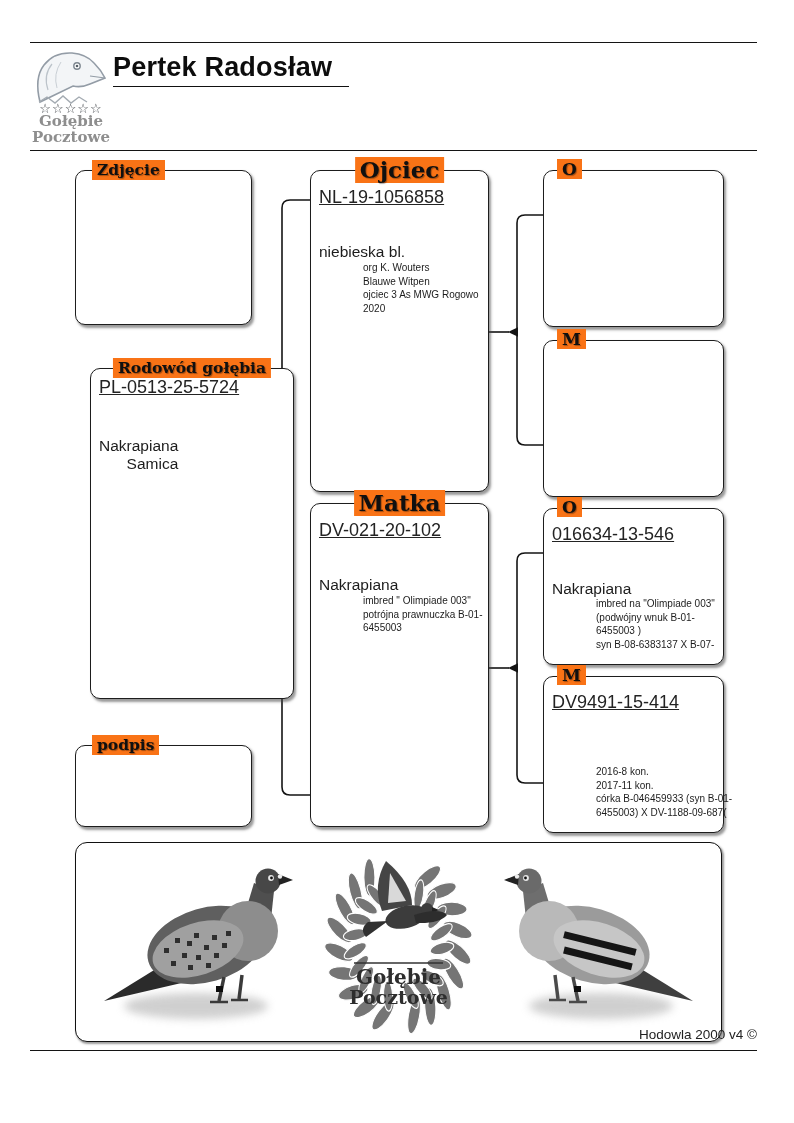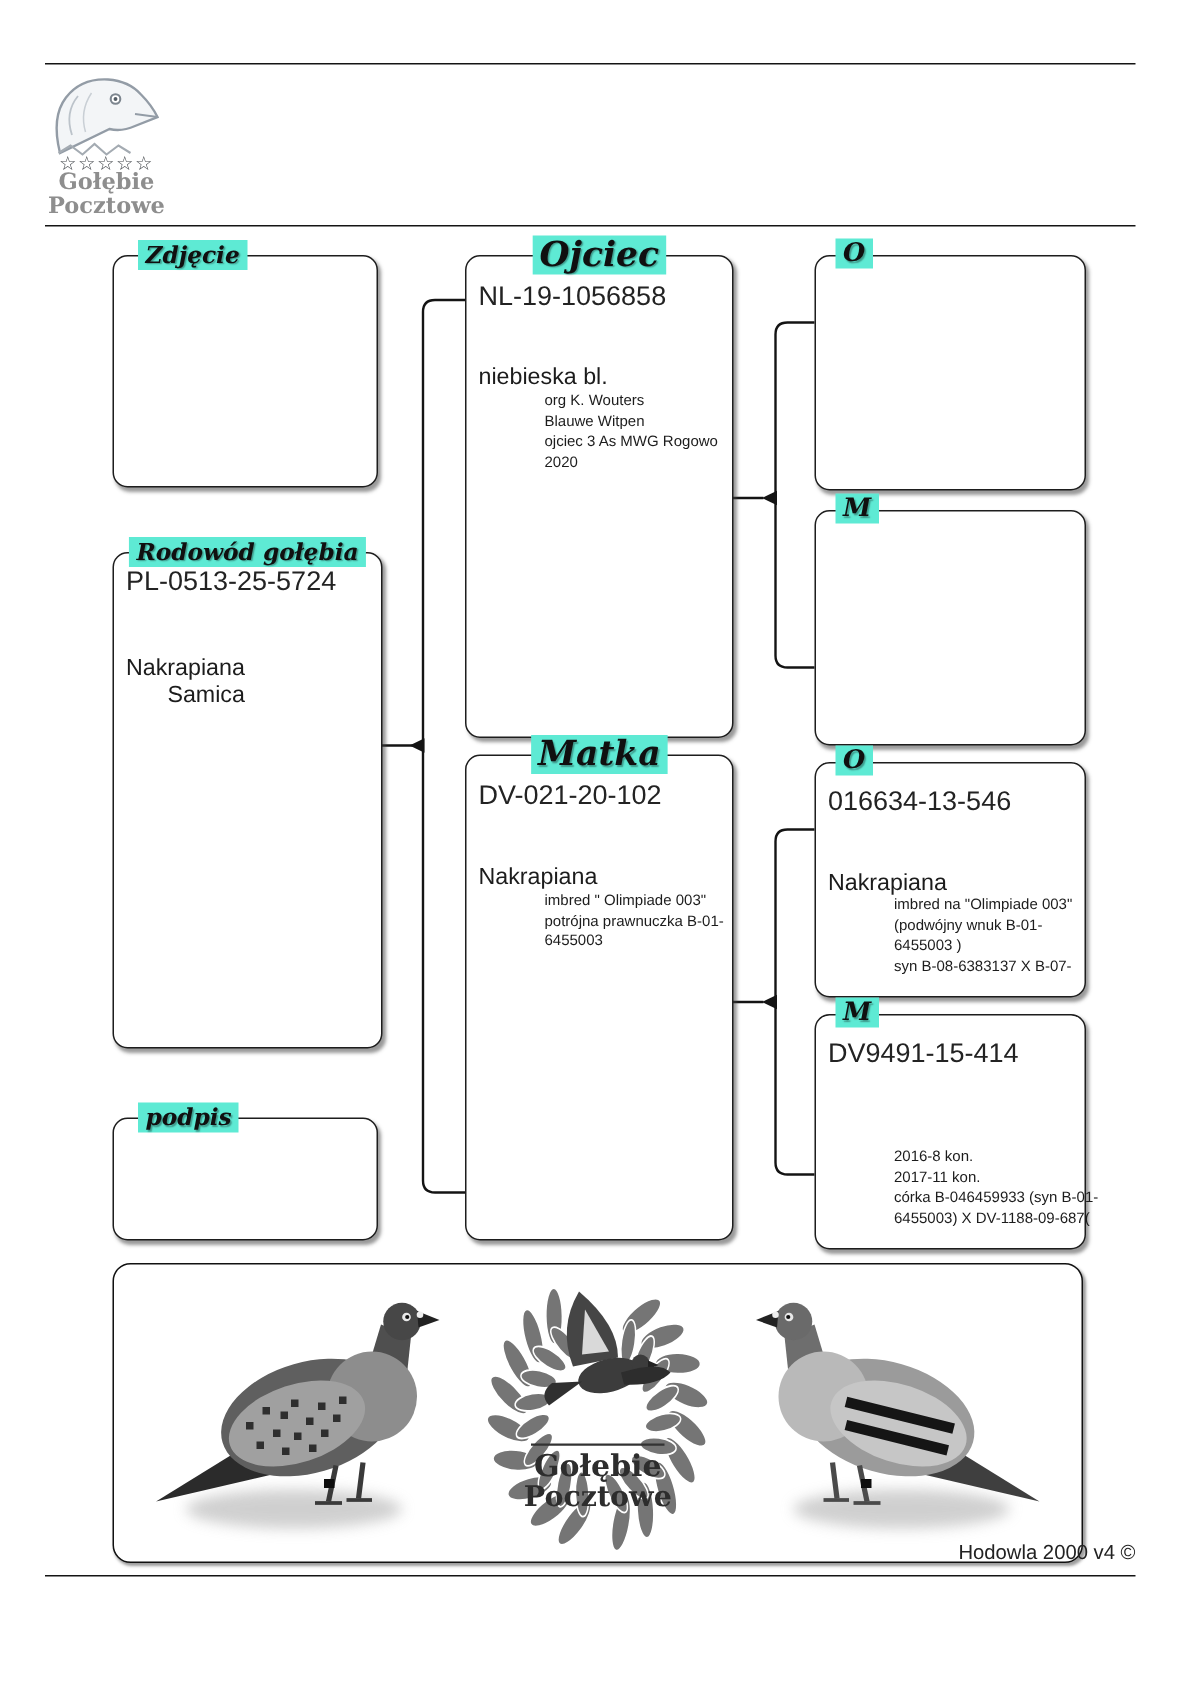--- a/index.html
+++ b/index.html
@@ -14,27 +14,27 @@
   .logo-txt{position:absolute;left:29px;width:84px;text-align:center;
             font-family:"DejaVu Serif","Liberation Serif",serif;font-weight:bold;
             color:#8e8e8e;font-size:15px;line-height:15px;}
   .title{position:absolute;left:113px;top:52px;font-size:27px;font-weight:bold;color:#0d0d0d;
          width:236px;border-bottom:1.6px solid #111;padding-bottom:3px;letter-spacing:.2px;}
   .contact{position:absolute;left:115px;top:94px;font-size:13.5px;line-height:16.5px;color:#1a1a1a;}
 
   
   .pbox{position:absolute;border:1.5px solid #1d1d1d;border-radius:10px;background:#fff;
         box-shadow:2px 2.5px 2.5px rgba(70,70,70,.55);}
-  .legend{position:absolute;top:-11px;left:16px;background:#5eead4;padding:0 5px;
+  .legend{position:absolute;top:-11px;left:16px;background:#f97316;padding:0 5px;
           font-family:"DejaVu Serif","Liberation Serif",serif;font-weight:bold;color:#101010;
-          font-size:15.5px;line-height:20px;text-shadow:1px 1px 1px rgba(0,0,0,.35);white-space:nowrap;font-style:italic;}
+          font-size:15.5px;line-height:20px;text-shadow:1px 1px 1px rgba(0,0,0,.35);white-space:nowrap;}
   .legend.center{left:50%;transform:translateX(-50%);text-align:right;}
   .legend.big{font-size:23px;line-height:26px;top:-14px;}
   .legend.om{font-size:17px;line-height:20px;top:-12px;left:13px;}
-  .ring{position:absolute;left:8px;top:16px;font-size:18px;color:#232323;white-space:nowrap;}
+  .ring{position:absolute;left:8px;top:16px;font-size:18px;color:#232323;white-space:nowrap;text-decoration:underline;}
   .bcolor{position:absolute;left:8px;top:72px;font-size:15.5px;white-space:nowrap;text-align:right;}
   .bdetails{position:absolute;left:8px;top:90px;font-size:10px;line-height:13.6px;white-space:nowrap;margin-left:44px;}
   .gp .ring{top:15px;}
   .gp .bcolor{top:71px;}
   .gp .bdetails{top:88px;}
   .subject-box .ring{top:8px;}
   .subject-box .bcolor{top:68px;line-height:17.5px;}
 
   .connectors{position:absolute;left:0;top:0;pointer-events:none;}
   .pbox{z-index:2;} .connectors{z-index:1;}
@@ -64,20 +64,21 @@
       <path d="M57,26 L72,28" fill="none" stroke="#939ca6" stroke-width="1.2"></path>
       <circle cx="44" cy="16" r="3.2" fill="#fff" stroke="#7d868f" stroke-width="1.4"></circle>
       <circle cx="44" cy="16" r="1.3" fill="#555e66"></circle>
       <polyline points="6,52 14,47 22,53 30,46 38,53 46,47 54,52" fill="none" stroke="#a4abb2" stroke-width="1.4"></polyline>
     </svg>
   </div>
   <div class="logo-stars">☆☆☆☆☆</div>
   <div class="logo-txt" style="top:114px;">Gołębie</div>
   <div class="logo-txt" style="top:130px;">Pocztowe</div>
 
+  <div class="title">Pertek Radosław</div>
 
   <svg class="connectors" width="794" height="1123" viewBox="0 0 794 1123">
     <g stroke="#141414" stroke-width="1.6" fill="none">
       <path d="M253,497 H276"></path>
       <path d="M310,200 H290 Q282,200 282,208 V787 Q282,795 290,795 H310"></path>
       <path d="M487,332 H509"></path>
       <path d="M543,215 H525 Q517,215 517,223 V437 Q517,445 525,445 H543"></path>
       <path d="M487,668 H509"></path>
       <path d="M543,553 H525 Q517,553 517,561 V775 Q517,783 525,783 H543"></path>
     </g>
@@ -85,21 +86,21 @@
       <polygon points="273,497 283,492.2 283,501.8"></polygon>
       <polygon points="508,332 518,327.2 518,336.8"></polygon>
       <polygon points="508,668 518,663.2 518,672.8"></polygon>
     </g>
   </svg>
 
   <div class="pbox" style="left:75px;top:170px;width:175px;height:153px;">
     <span class="legend">Zdjęcie</span>
   </div>
 
-  <div class="pbox subject-box" style="left:75px;top:368px;width:178px;height:329px;">
+  <div class="pbox subject-box" style="left:90px;top:368px;width:178px;height:329px;padding-left:24px;">
     <span class="legend center">Rodowód gołębia</span>
     <div class="ring">PL-0513-25-5724</div>
     <div class="bcolor">
       <div>Nakrapiana</div>
       <div>Samica</div>
     </div>
   </div>
 
   <div class="pbox" style="left:75px;top:745px;width:175px;height:80px;">
     <span class="legend">podpis</span>

